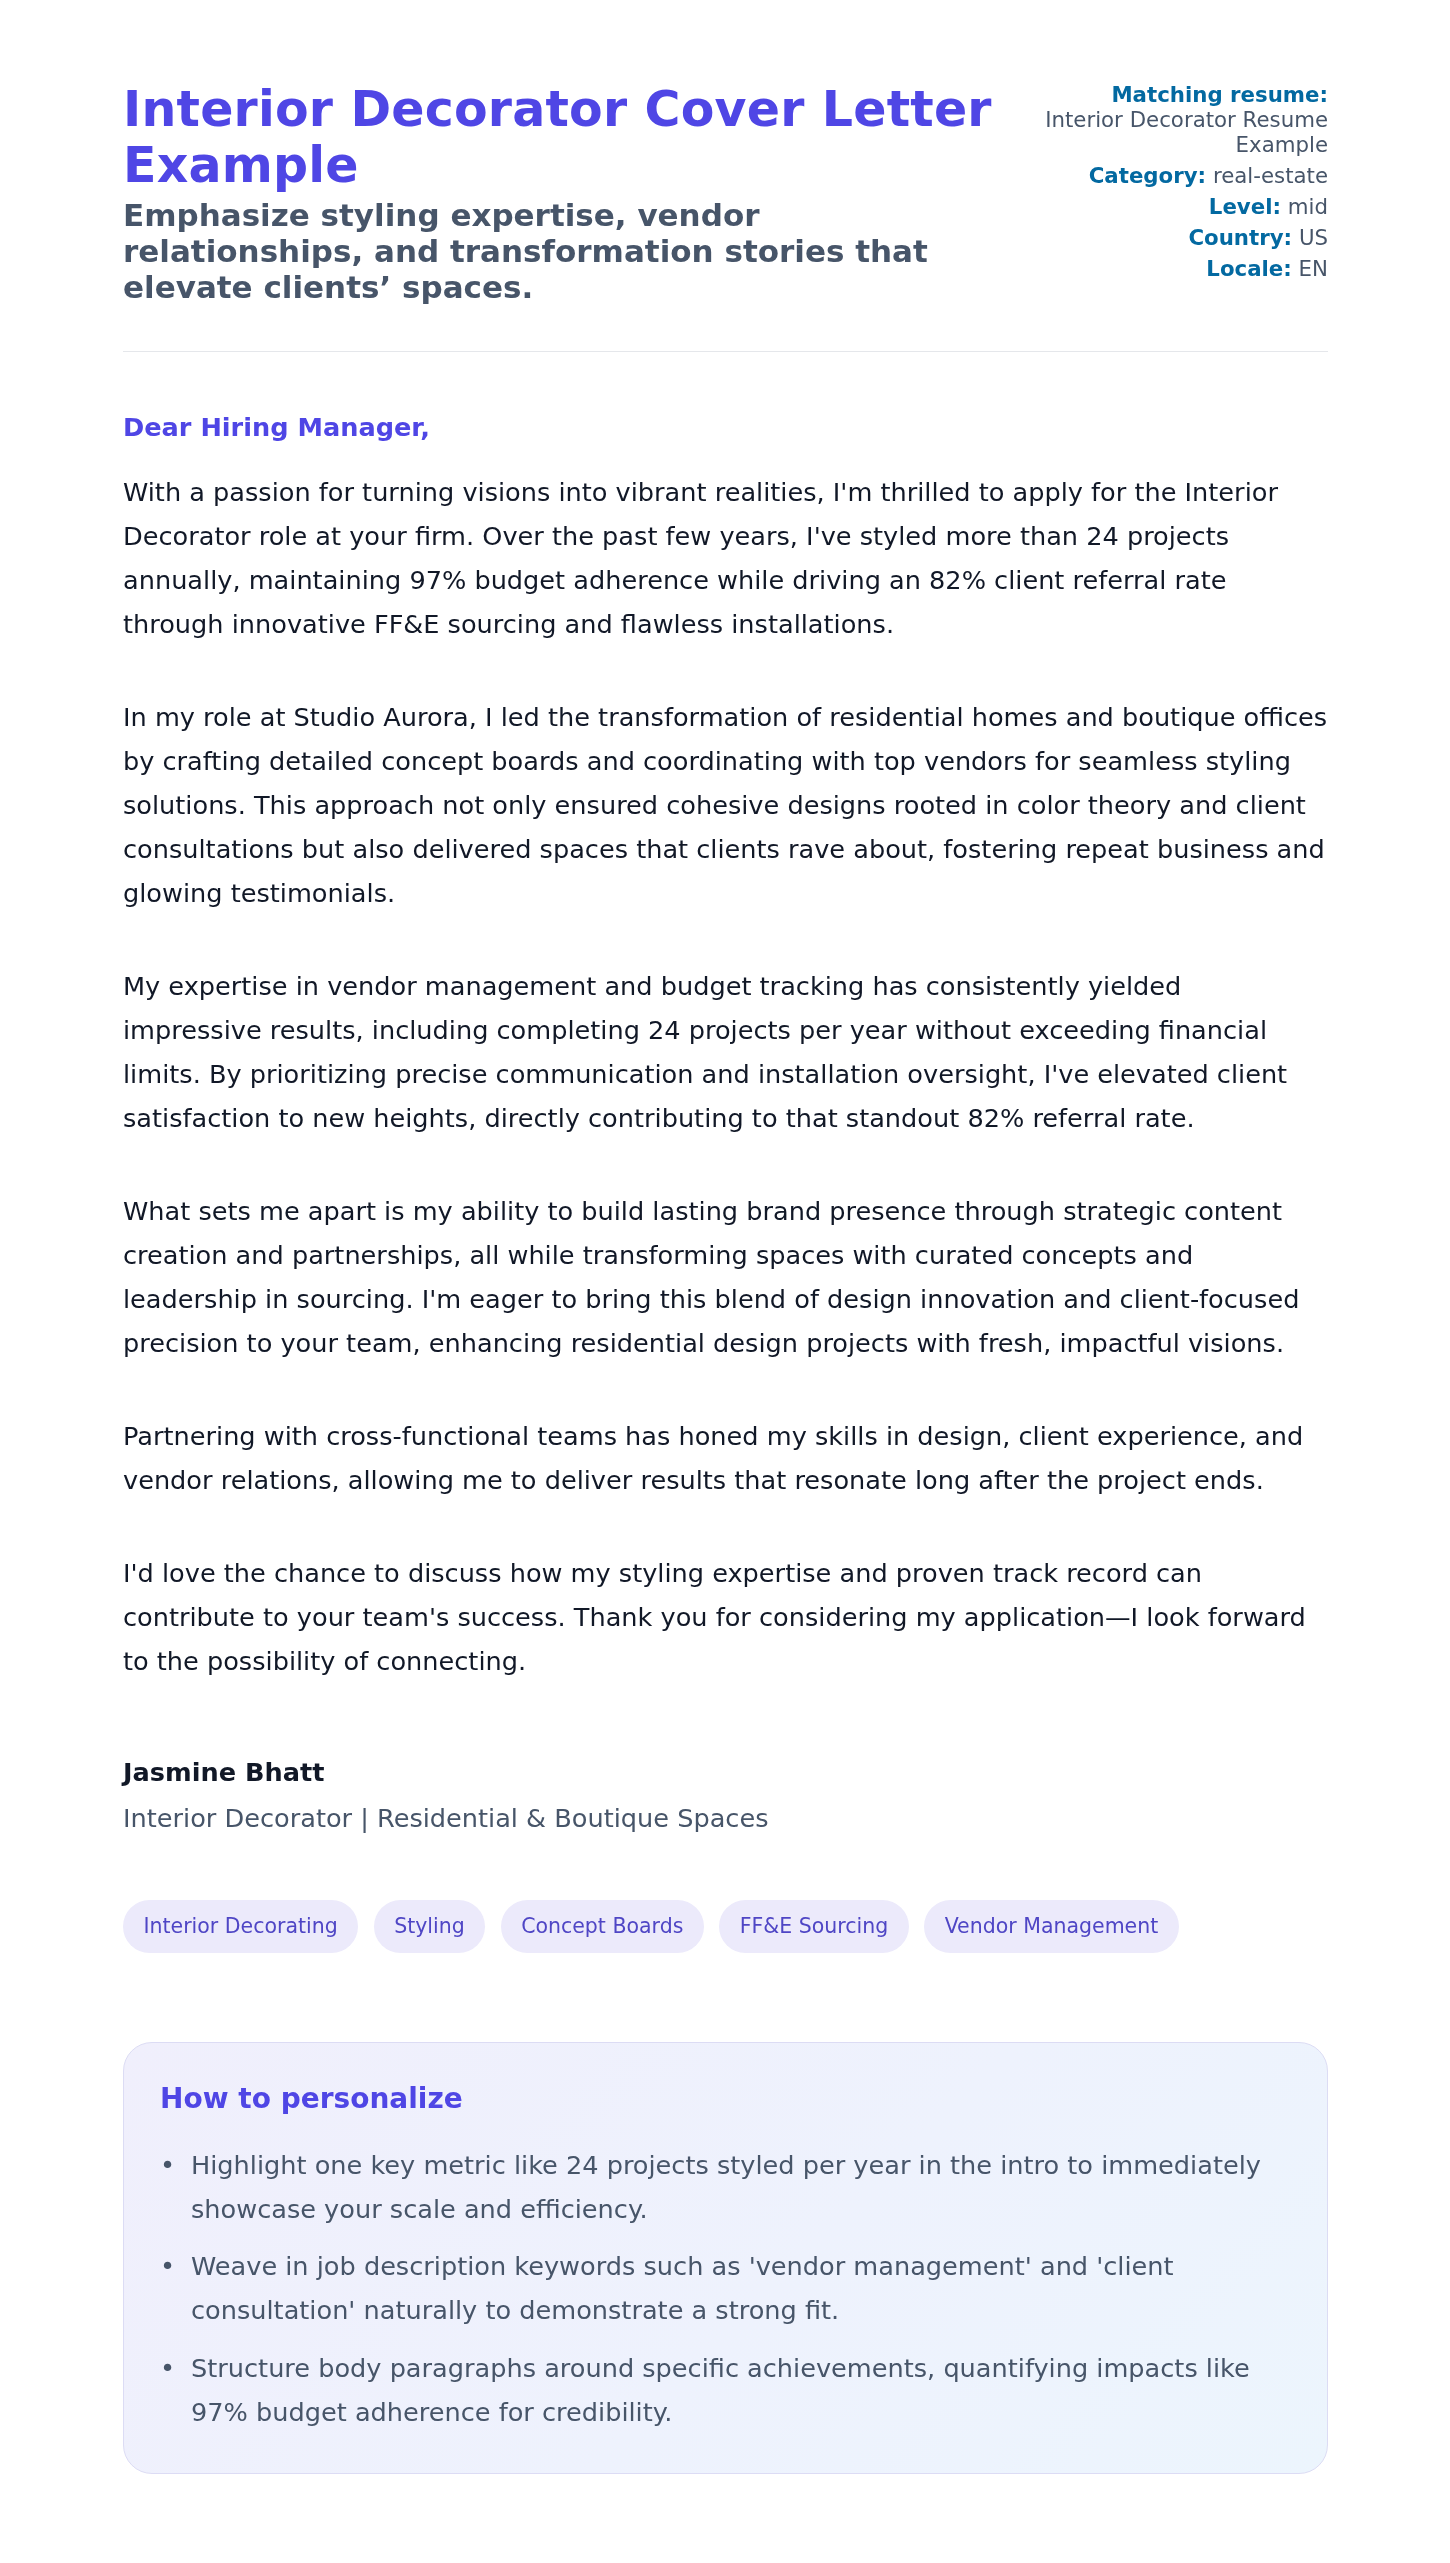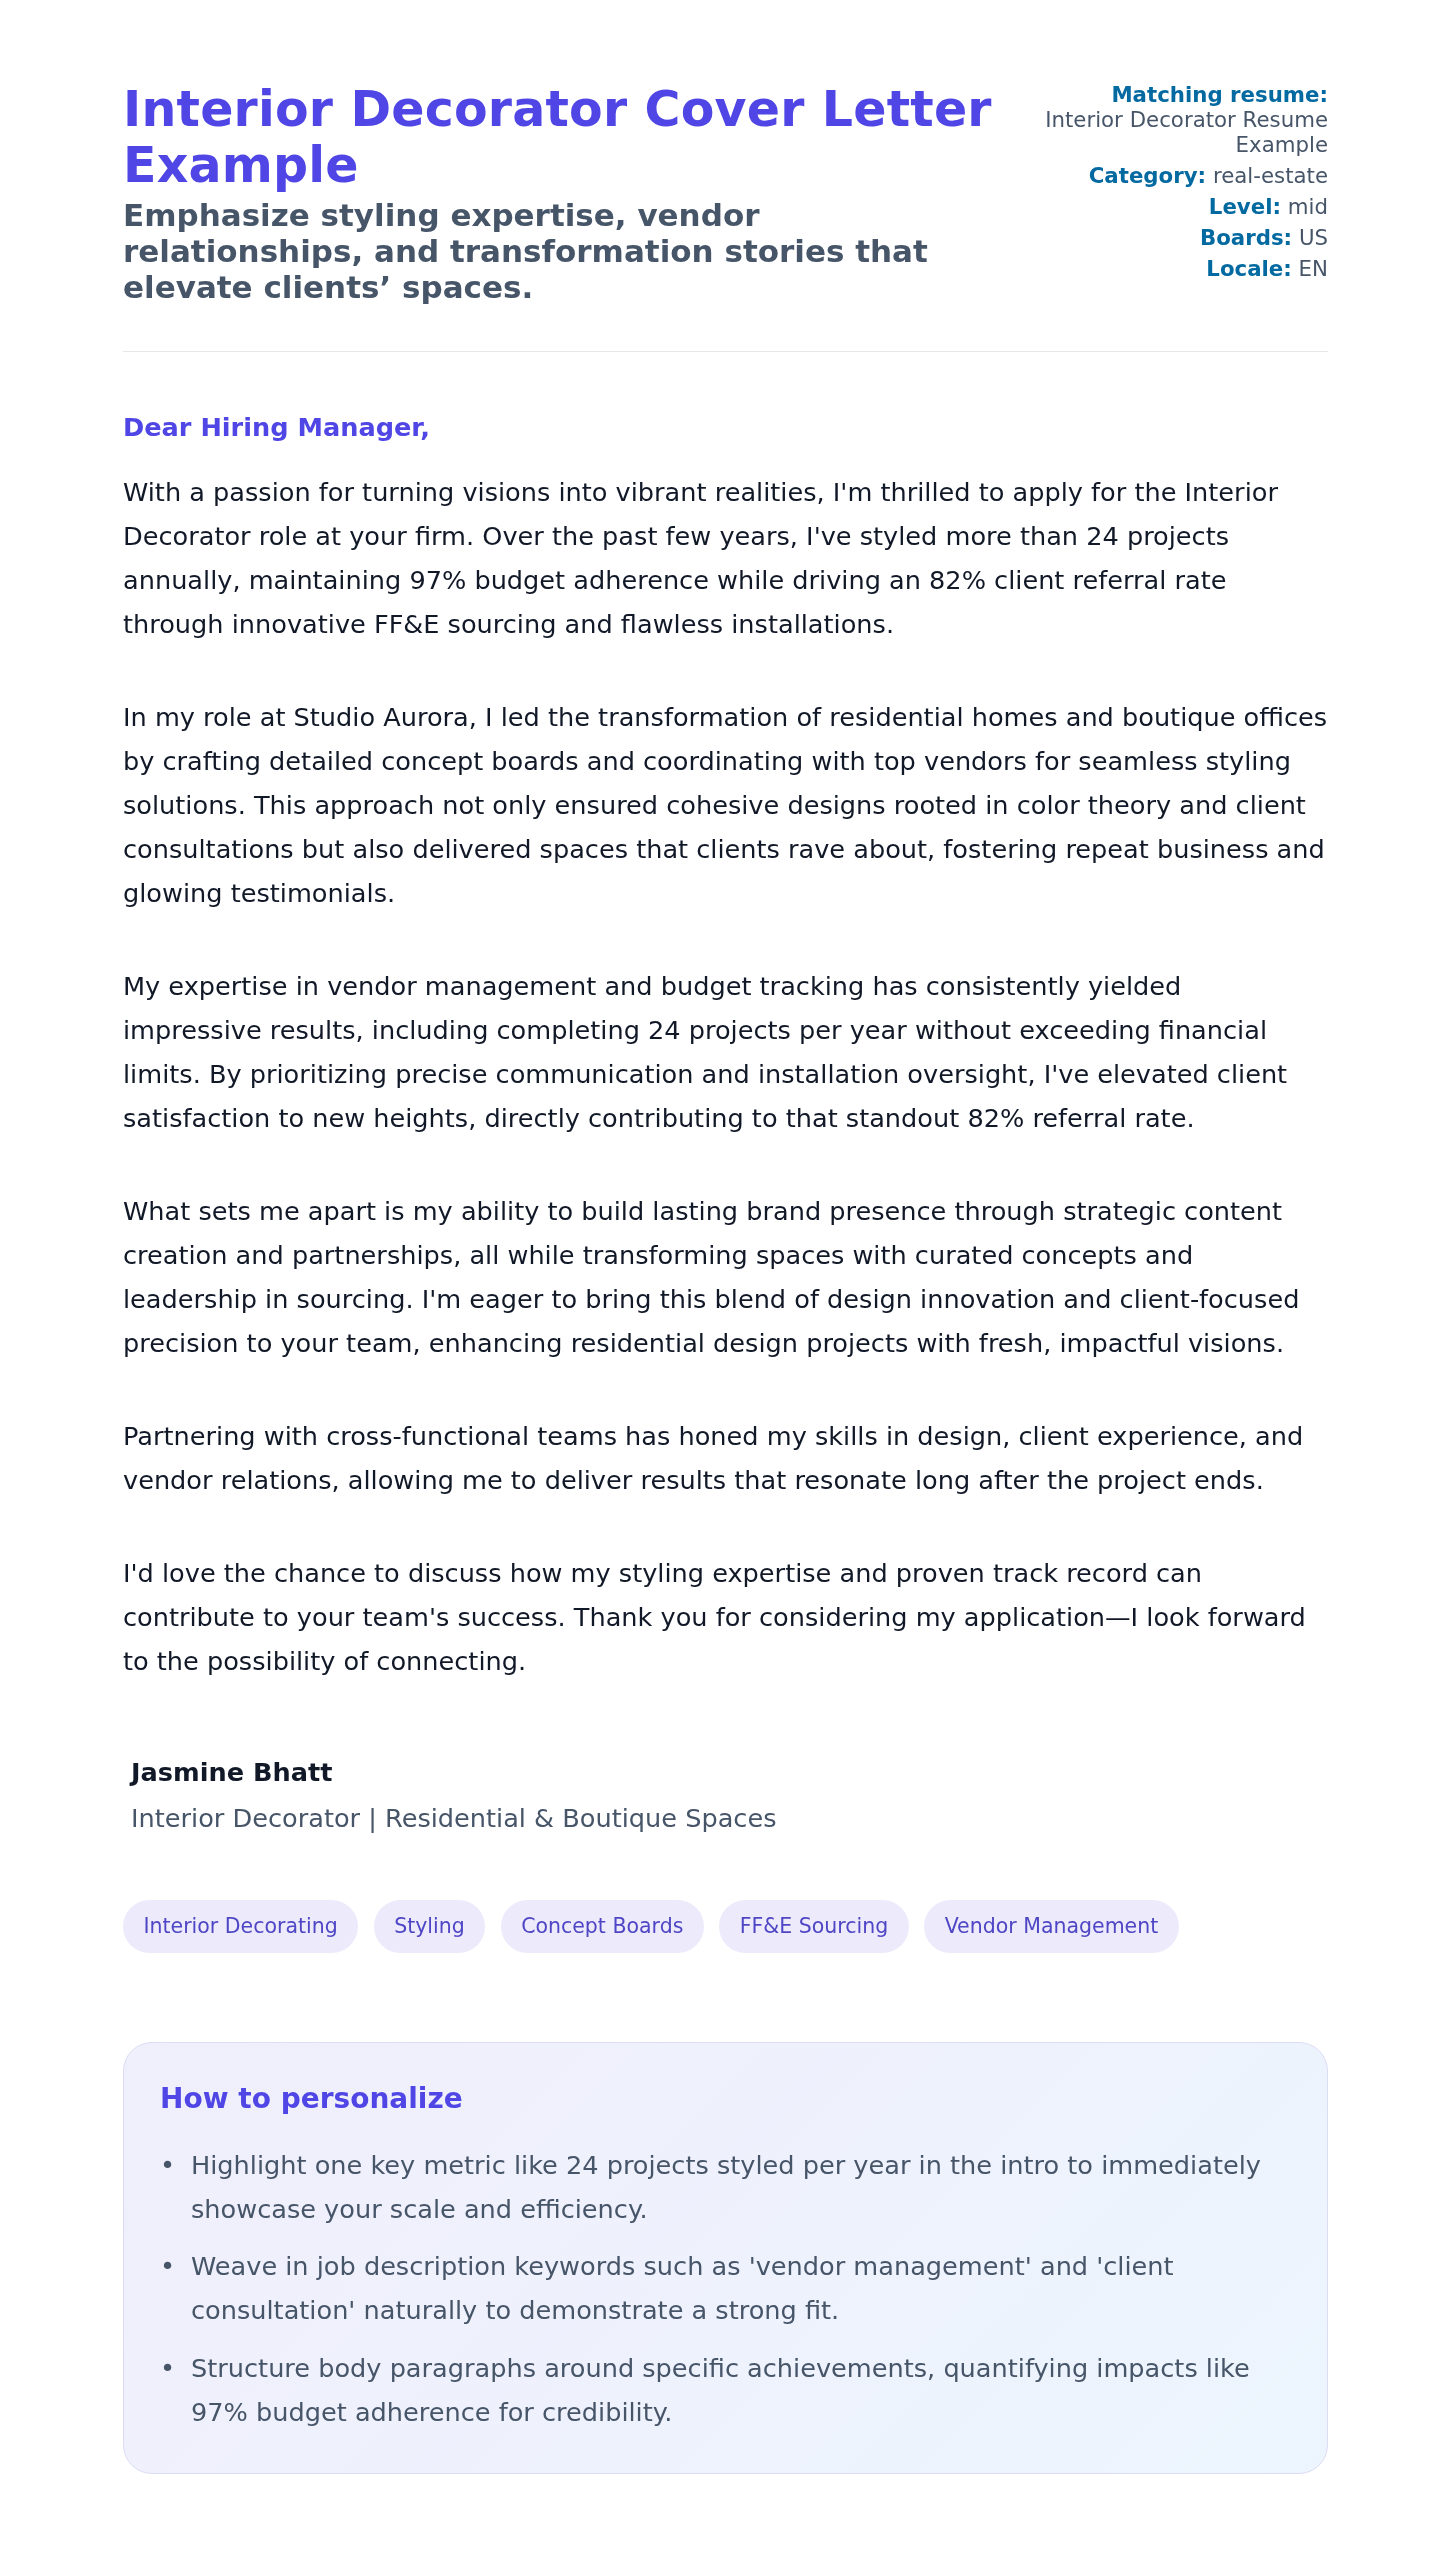--- a/index.html
+++ b/index.html
@@ -79,21 +79,20 @@
       line-height: 44px;
       color: #111827;
     }
     .paragraph + .paragraph {
       margin-top: 49px;
     }
 
     
     .signature {
       margin-top: 72px;
-      margin-left: 8px;
     }
     .sig-name {
       font-size: 25.6px;
       line-height: 34px;
       font-weight: bold;
       color: #111827;
     }
     .sig-title {
       margin-top: 12px;
       font-size: 25.6px;
@@ -171,21 +170,21 @@
       </div>
       <div class="meta-row">
         <span class="meta-label">Category:</span>
         <span>real-estate</span>
       </div>
       <div class="meta-row">
         <span class="meta-label">Level:</span>
         <span>mid</span>
       </div>
       <div class="meta-row">
-        <span class="meta-label">Boards:</span>
+        <span class="meta-label">Country:</span>
         <span>US</span>
       </div>
       <div class="meta-row">
         <span class="meta-label">Locale:</span>
         <span>EN</span>
       </div>
     </div>
   </header>
 
   <main>

